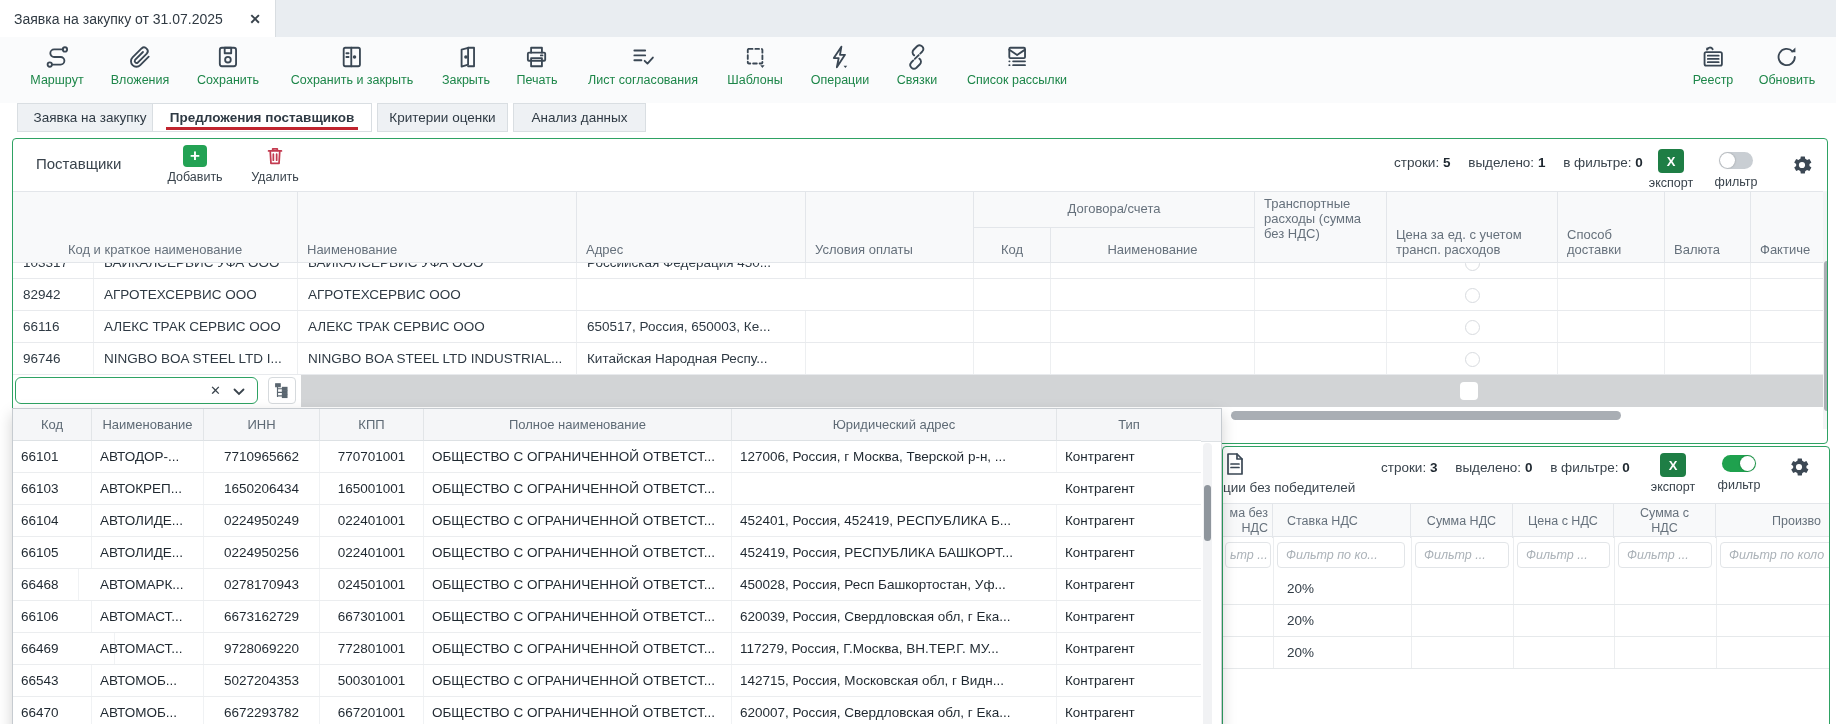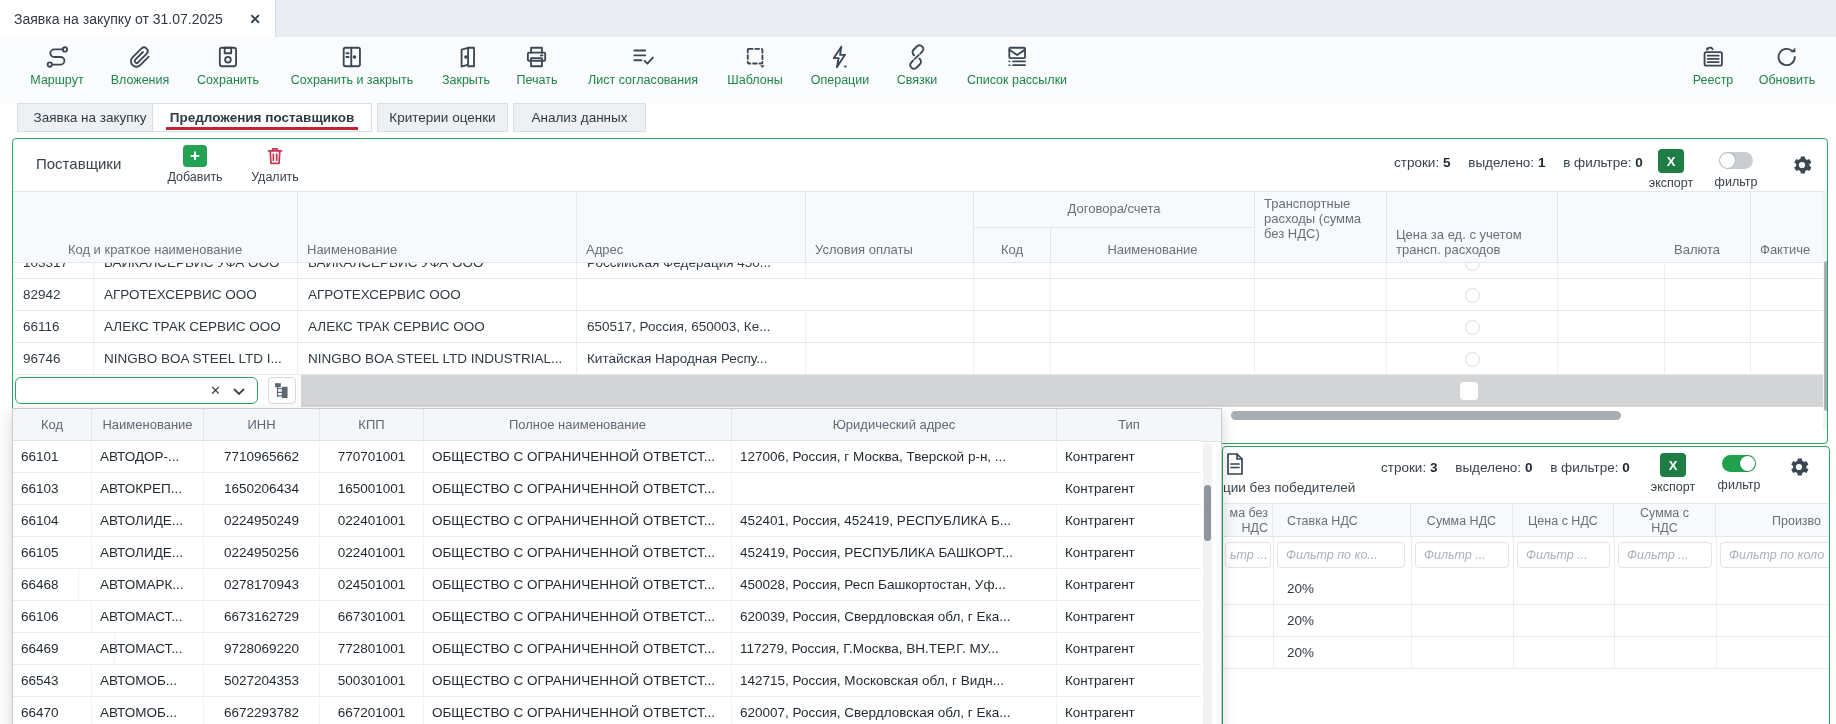--- a/index.html
+++ b/index.html
@@ -292,20 +292,21 @@
   <div class="thead">
     <div class="hc center" style="left:0;width:285px;height:72px">Код и краткое наименование</div>
     <div class="hc" style="left:285px;width:279px;height:72px">Наименование</div>
     <div class="hc" style="left:564px;width:229px;height:72px">Адрес</div>
     <div class="hc" style="left:793px;width:168px;height:72px">Условия оплаты</div>
     <div class="hc center" style="left:961px;width:281px;height:36px;align-items:center;border-bottom:1px solid #e3e6ea">Договора/счета</div>
     <div class="hc center" style="left:961px;top:36px;width:77px;height:36px">Код</div>
     <div class="hc center" style="left:1038px;top:36px;width:204px;height:36px">Наименование</div>
     <div class="hc" style="left:1374px;width:171px;height:72px">Цена за ед. с учетом трансп. расходов</div>
     <div class="hc topal" style="left:1242px;width:132px;height:72px">Транспортные расходы (сумма без НДС)</div>
+    <div class="hc" style="left:1545px;width:107px;height:72px">Способ доставки</div>
     <div class="hc" style="left:1652px;width:86px;height:72px">Валюта</div>
     <div class="hc" style="left:1738px;width:72px;height:72px;border-right:none">Фактиче</div>
   </div>
 
   <div class="trow" style="top:124px;height:16px;overflow:hidden">
     <div class="abs" style="left:0;top:-16px;width:1810px;height:32px">
       <div class="tc" style="left:0;width:81px">103317</div>
       <div class="tc" style="left:81px;width:204px">БАЙКАЛСЕРВИС УФА ООО</div>
       <div class="tc" style="left:285px;width:279px">БАЙКАЛСЕРВИС УФА ООО</div>
       <div class="tc" style="left:564px;width:229px">Российская Федерация 450...</div>

